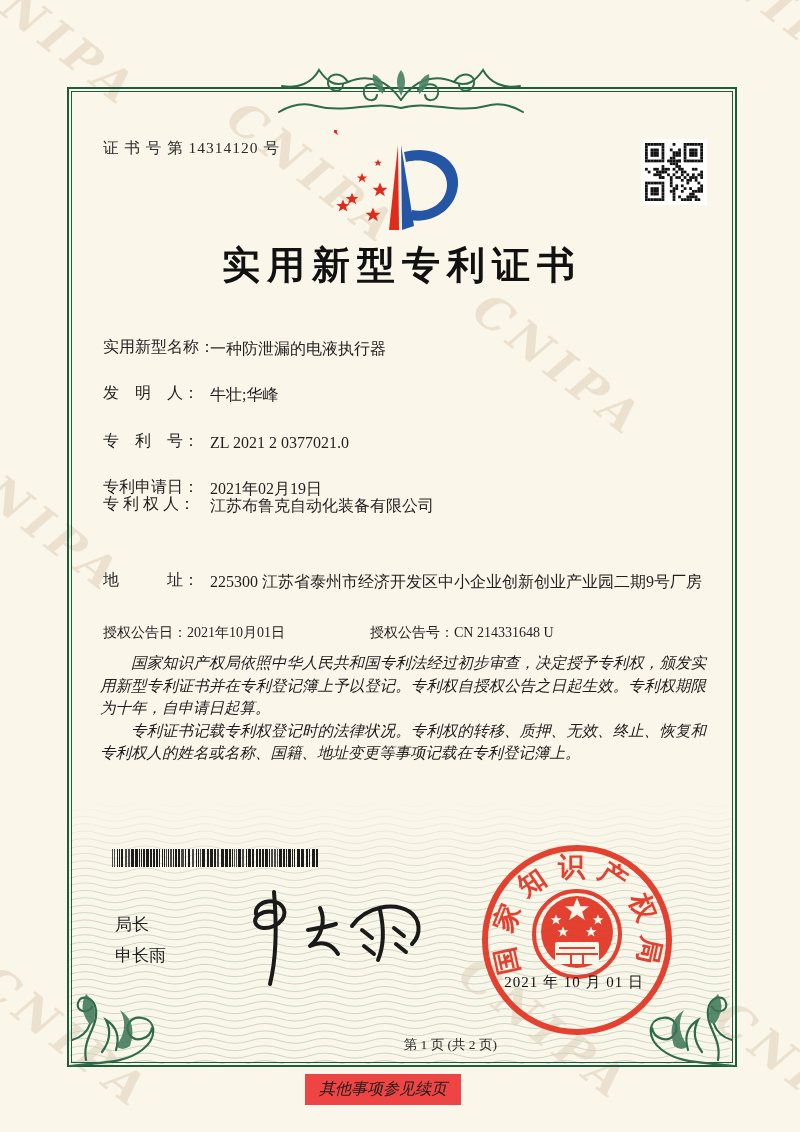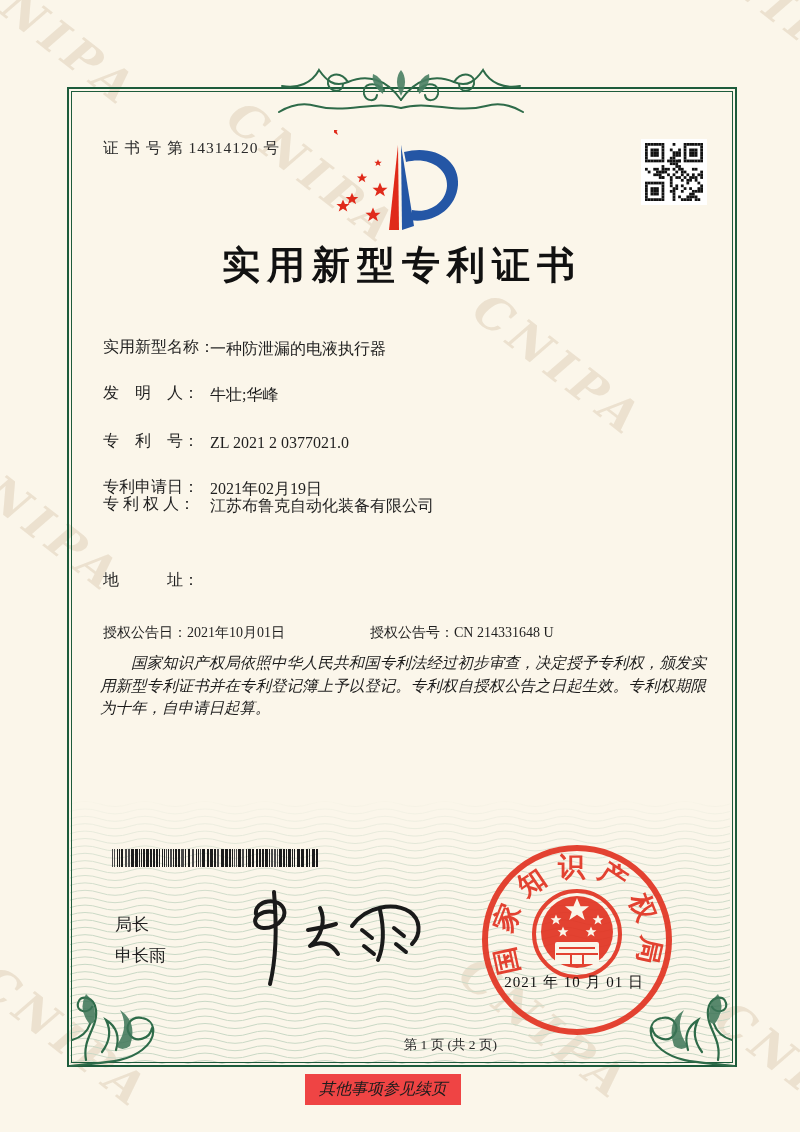--- a/index.html
+++ b/index.html
@@ -419,29 +419,31 @@
   <div class="field-row" style="top:477px;">
     <span class="lbl">专利申请日：</span>
     <span class="val">2021年02月19日</span>
   </div>
   <div class="field-row" style="top:494px;">
     <span class="lbl">专 利 权 人：</span>
     <span class="val">江苏布鲁克自动化装备有限公司</span>
   </div>
   <div class="field-row" style="top:570px;">
     <span class="lbl">地　　　址：</span>
+    <span class="val">225300 江苏省泰州市经济开发区中小企业创新创业产业园二期9号厂房</span>
   </div>
 
   <div class="grant-row">
     <span>授权公告日：</span><span>2021年10月01日</span>
     <span class="gn"><span>授权公告号：</span><span>CN 214331648 U</span></span>
   </div>
 
   <div class="paras">
     <p>国家知识产权局依照中华人民共和国专利法经过初步审查，决定授予专利权，颁发实用新型专利证书并在专利登记簿上予以登记。专利权自授权公告之日起生效。专利权期限为十年，自申请日起算。</p>
+    <p>专利证书记载专利权登记时的法律状况。专利权的转移、质押、无效、终止、恢复和专利权人的姓名或名称、国籍、地址变更等事项记载在专利登记簿上。</p>
   </div>
 
   <svg class="barcode" width="208" height="18" xmlns="http://www.w3.org/2000/svg">
     <g id="bcG">
         <rect x="0" y="0" width="1" height="18" fill="#4a4a4a"></rect>
         <rect x="2" y="0" width="1" height="18" fill="#4a4a4a"></rect>
         <rect x="5" y="0" width="1" height="18" fill="#1c1c1c"></rect>
         <rect x="7" y="0" width="1" height="18" fill="#1c1c1c"></rect>
         <rect x="9" y="0" width="2" height="18" fill="#1c1c1c"></rect>
         <rect x="13" y="0" width="2" height="18" fill="#4a4a4a"></rect>

